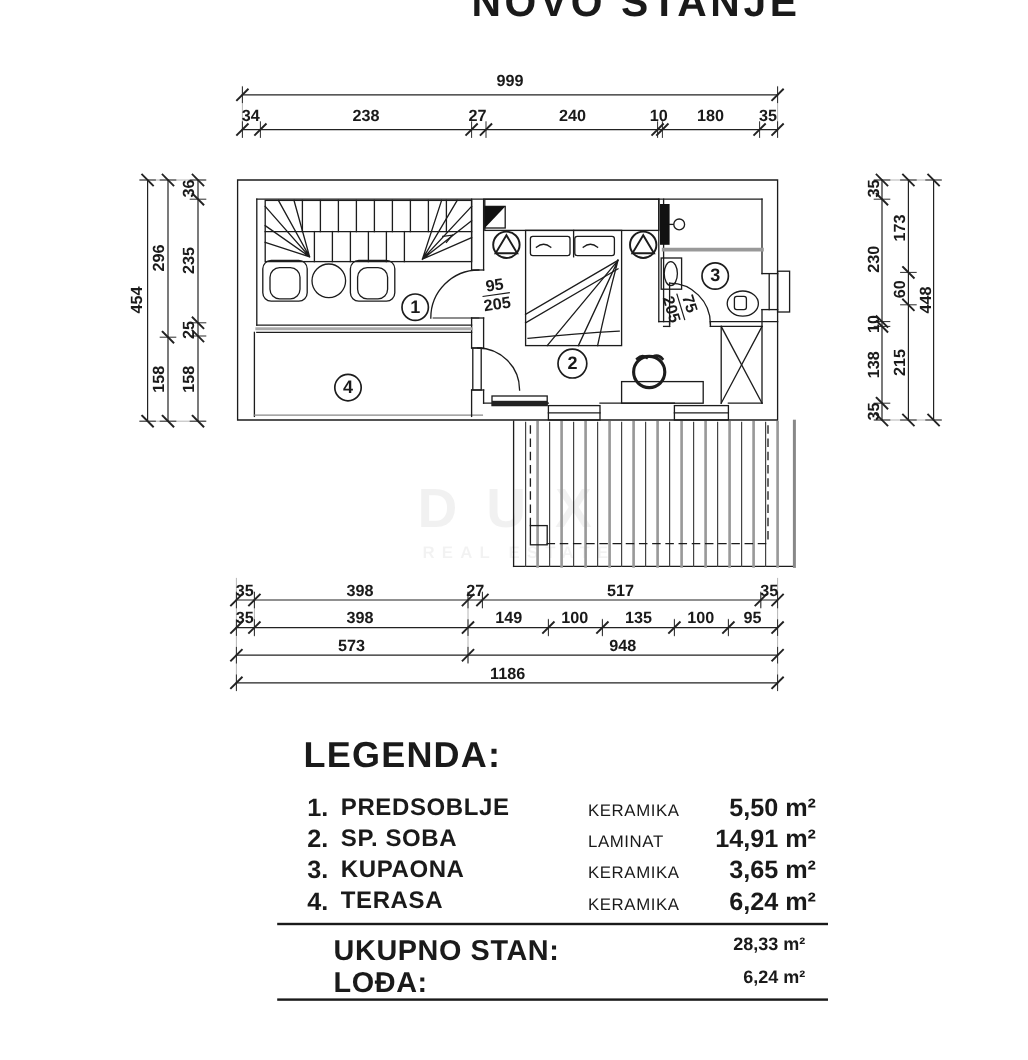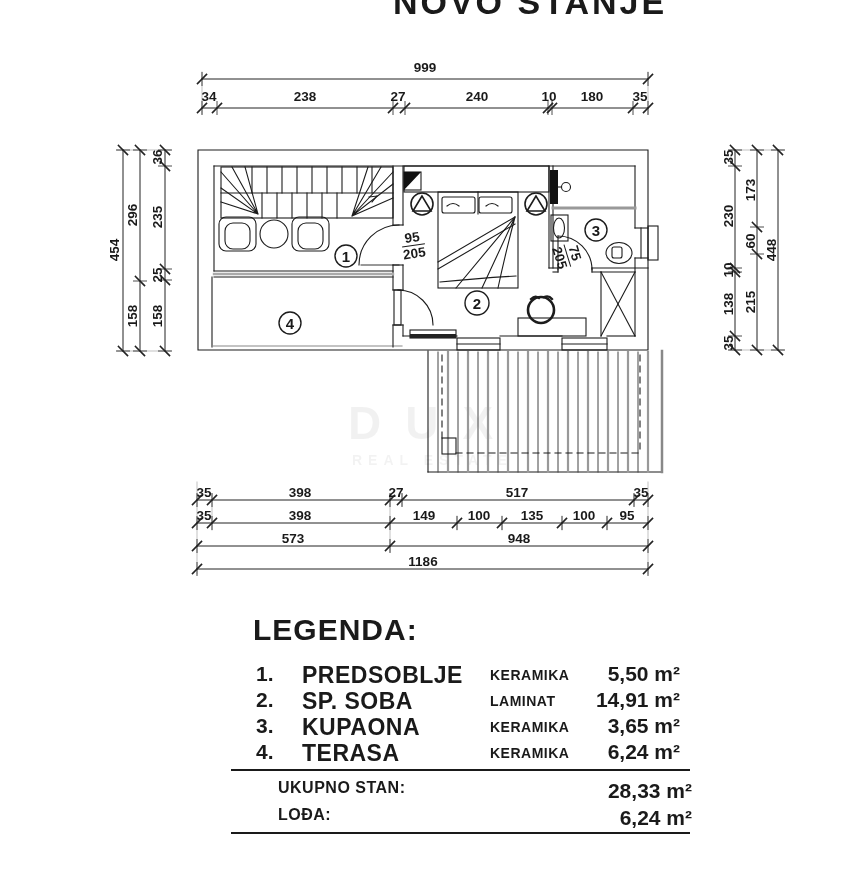--- a/index.html
+++ b/index.html
@@ -16,26 +16,26 @@
        transform:translate(-50%,-50%);z-index:2;}
   .dim.rot{transform:translate(-50%,-50%) rotate(-90deg);}
   .roomnum{position:absolute;font-size:15px;font-weight:700;transform:translate(-50%,-50%);z-index:2;}
   .doorlabel{position:absolute;z-index:2;font-size:13.5px;font-weight:700;line-height:15px;text-align:center;}
   .doorlabel .top{border-bottom:1.5px solid #1a1a1a;display:block;padding:0 2px;}
   .doorlabel .bot{display:block;}
   
   .legend-title{position:absolute;left:253px;top:613px;font-size:30px;font-weight:700;letter-spacing:1px;}
   .lrow{position:absolute;left:0;width:857px;height:24px;}
   .lrow .num{position:absolute;left:256px;font-size:21px;font-weight:700;}
-  .lrow .name{position:absolute;left:302px;font-size:23px;font-weight:700;letter-spacing:0.5px;}
-  .lrow .mat{position:absolute;left:490px;top:5px;font-size:14px;font-weight:700;letter-spacing:0.5px;}
+  .lrow .name{position:absolute;left:284px;font-size:20px;font-weight:700;letter-spacing:0.5px;}
+  .lrow .mat{position:absolute;left:490px;top:5px;font-size:14px;font-weight:400;letter-spacing:0.5px;}
   .lrow .area{position:absolute;right:177px;font-size:21px;font-weight:700;}
   .trow{position:absolute;left:0;width:857px;height:24px;}
-  .trow .tlabel{position:absolute;left:278px;font-size:16px;font-weight:700;letter-spacing:0.5px;}
-  .trow .tvalue{position:absolute;right:165px;font-size:21px;font-weight:700;}
+  .trow .tlabel{position:absolute;left:278px;font-size:24px;font-weight:700;letter-spacing:0.5px;}
+  .trow .tvalue{position:absolute;right:186px;font-size:15px;font-weight:700;}
   .rule{position:absolute;left:231px;width:459px;border-top:2px solid #1a1a1a;}
 </style>
 </head>
 <body>
 
 <div class="page">
 
   <div class="title">NOVO STANJE</div>
 
   <div class="watermark">DUX</div>

